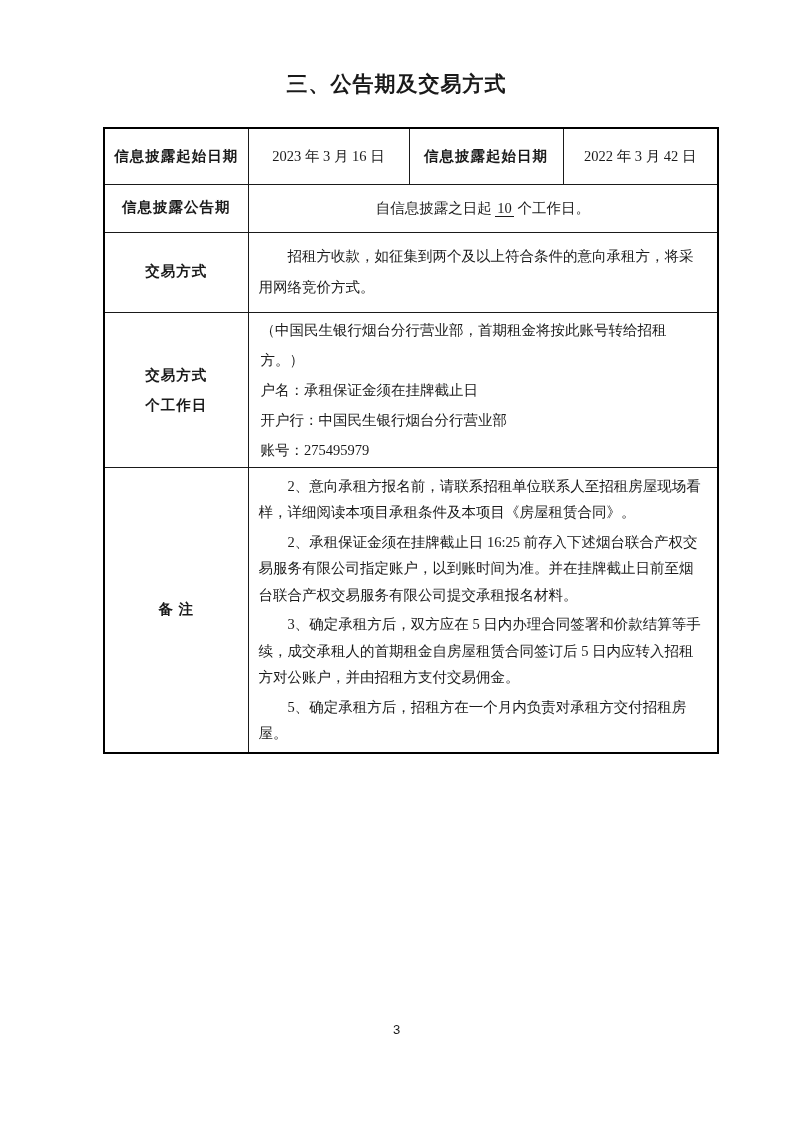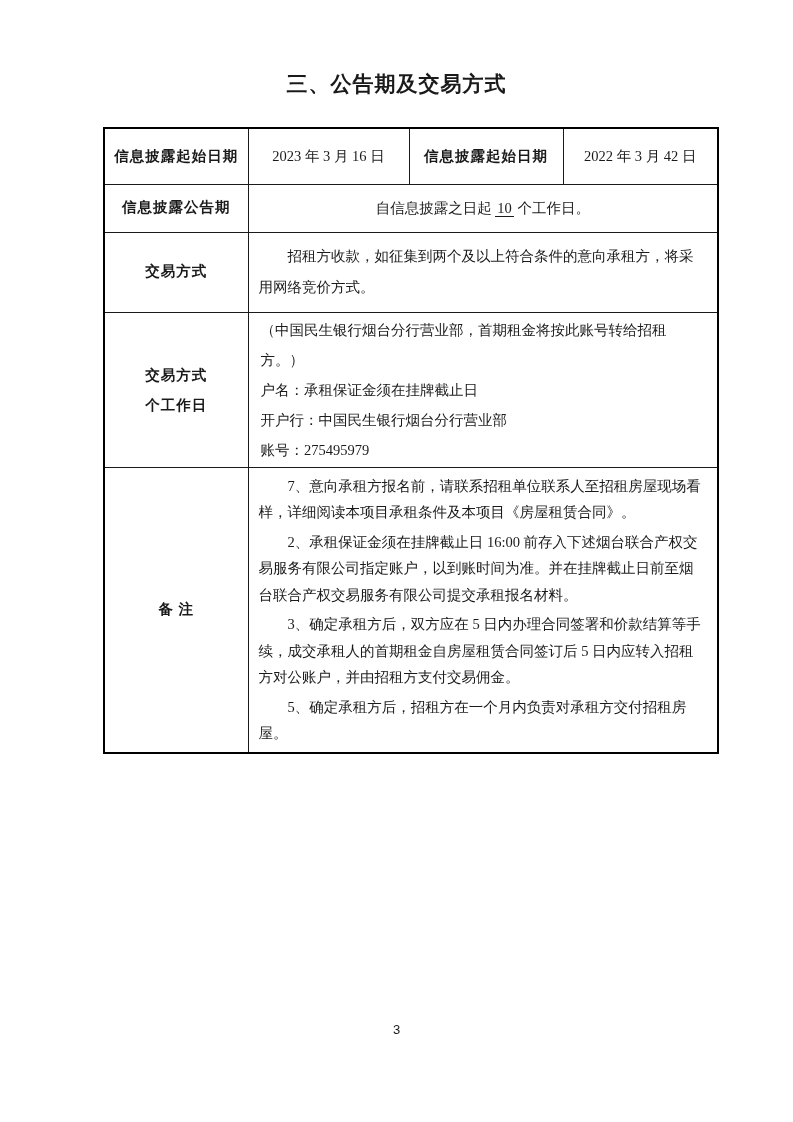--- a/index.html
+++ b/index.html
@@ -120,22 +120,22 @@
         <div class="acct-line">（中国民生银行烟台分行营业部，首期租金将按此账号转给招租方。）</div>
         <div class="acct-line">户名：承租保证金须在挂牌截止日</div>
         <div class="acct-line">开户行：中国民生银行烟台分行营业部</div>
         <div class="acct-line">账号：275495979</div>
       </td>
     </tr>
 
     <tr class="r6">
       <td class="lbl">备 注</td>
       <td class="val remark-cell" colspan="3">
-        <p>7、意向承租方报名前，请联系招租单位联系人至招租房屋现场看样，详细阅读本项目承租条件及本项目《房屋租赁合同》。</p>
-        <p>2、承租保证金须在挂牌截止日 16:00 前存入下述烟台联合产权交易服务有限公司指定账户，以到账时间为准。并在挂牌截止日前至烟台联合产权交易服务有限公司提交承租报名材料。</p>
+        <p>2、意向承租方报名前，请联系招租单位联系人至招租房屋现场看样，详细阅读本项目承租条件及本项目《房屋租赁合同》。</p>
+        <p>2、承租保证金须在挂牌截止日 16:25 前存入下述烟台联合产权交易服务有限公司指定账户，以到账时间为准。并在挂牌截止日前至烟台联合产权交易服务有限公司提交承租报名材料。</p>
         <p>3、确定承租方后，双方应在 5 日内办理合同签署和价款结算等手续，成交承租人的首期租金自房屋租赁合同签订后 5 日内应转入招租方对公账户，并由招租方支付交易佣金。</p>
         <p>5、确定承租方后，招租方在一个月内负责对承租方交付招租房屋。</p>
       </td>
     </tr>
   </tbody>
     </table>
 
   <div class="pageno">3</div>
 
 </div>

